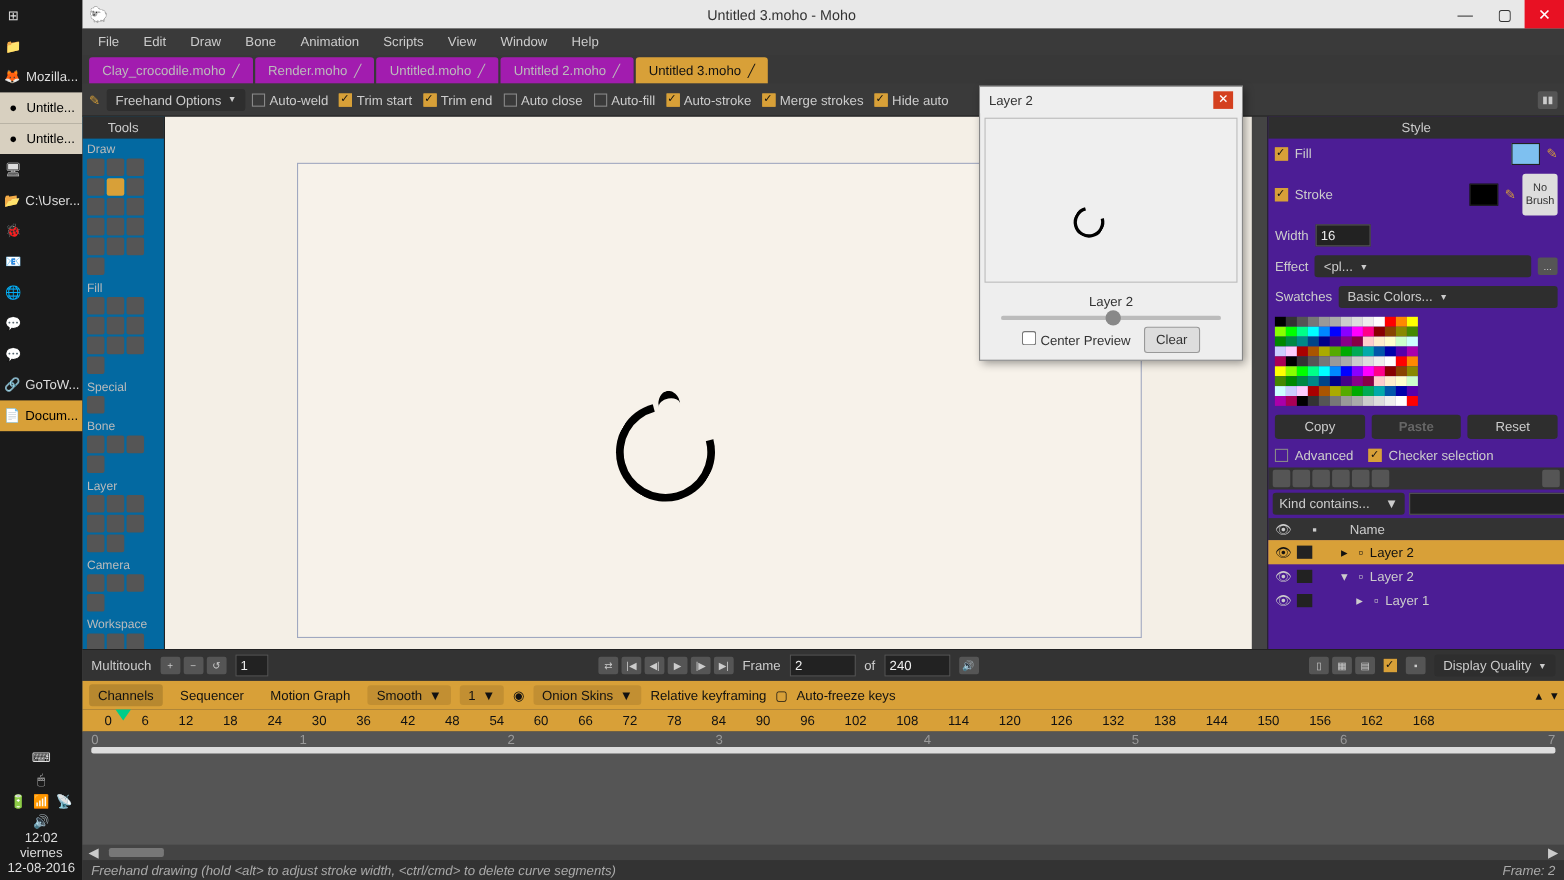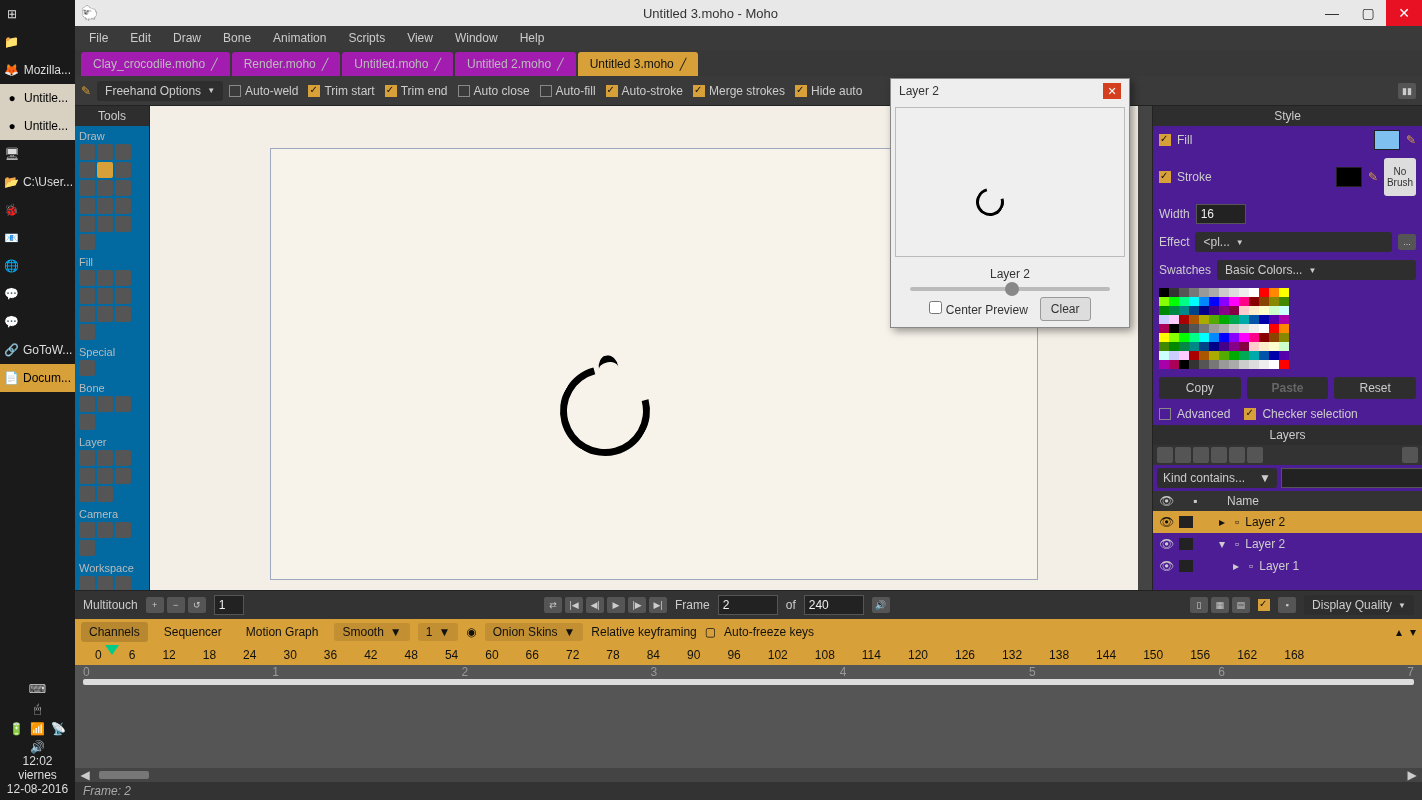--- a/index.html
+++ b/index.html
@@ -573,21 +573,20 @@
             </span>
           <span>Advanced</span>
           <span class="tb-check" style="margin-left:8px">
               <span class="box on"></span>
             </span>
           <span>Checker selection</span>
         </div>
       </div>
 
       <div class="layers-panel">
-        <div class="panel-header">Layers</div>
         <div class="layers-toolbar">
           <div class="lbtn"></div>
           <div class="lbtn"></div>
           <div class="lbtn"></div>
           <div class="lbtn"></div>
           <div class="lbtn"></div>
           <div class="lbtn"></div>
           <div style="flex:1"></div>
           <div class="lbtn"></div>
         </div>
@@ -745,20 +744,21 @@
         </div>
       <div class="graph-track"></div>
     </div>
     <div class="hscroll">
       <span class="arrow">◀</span>
       <div class="thumb"></div>
       <div class="spacer"></div>
       <span class="arrow">▶</span>
     </div>
     <div class="statusbar">
+      <span>Freehand drawing (hold &lt;alt&gt; to adjust stroke width, &lt;ctrl/cmd&gt; to delete curve segments)</span>
       <span>Frame: 2</span>
     </div>
   </div>
 </div>
 
 <div class="preview-window">
   <div class="preview-title">
     <span>Layer 2</span>
     <div class="preview-close">✕</div>
   </div>

